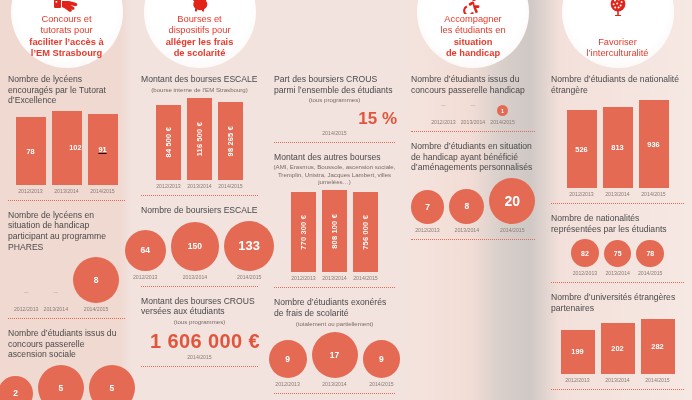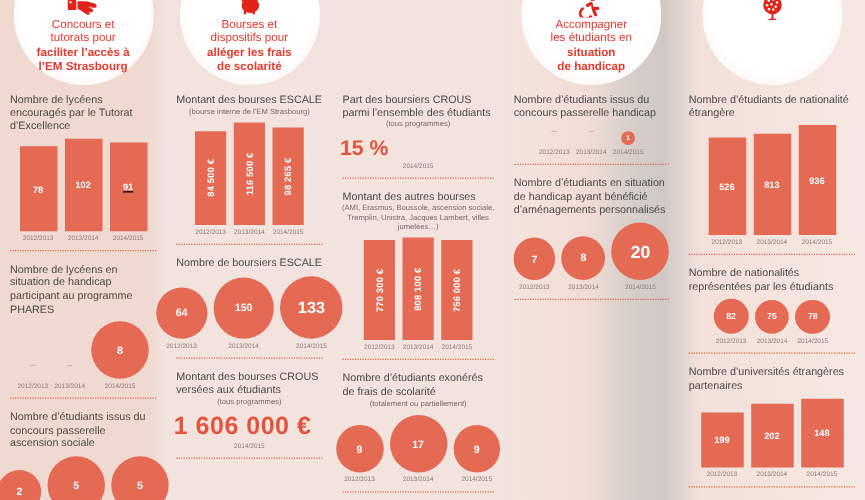--- a/index.html
+++ b/index.html
@@ -152,21 +152,21 @@
     display: flex;
     align-items: center;
     justify-content: center;
     color: #fff;
     font-weight: bold;
   }
   .dash { color: #c9a79c; font-size: 8px; }
 
   
   .bigstat {
-    text-align: left;
+    text-align: right;
     color: #e2553c;
     font-weight: bold;
     padding-top: 4px;
   }
   .bigstat.pct { font-size: 17px; }
   .bigstat.money { font-size: 20px; letter-spacing: .4px; }
   .bigstat-yr {
     text-align: center;
     color: #8a7b77;
     font-size: 5.2px;
@@ -190,21 +190,21 @@
       <div class="block dashed">
         <div class="block-title">Nombre de lycéens encouragés par le Tutorat d’Excellence</div>
         <div class="bars">
           <div class="bar-col">
             <div class="bar" style="height: 67.4118px; width: 30px;">
               <span class="bar-val">78</span>
             </div>
             <div class="yr">2012/2013</div>
           </div>
           <div class="bar-col">
-            <div class="bar" style="height: 74px; width: 30px;">
+            <div class="bar" style="height: 74px; width: 30px; justify-content: flex-end;">
               <span class="bar-val">102</span>
             </div>
             <div class="yr">2013/2014</div>
           </div>
           <div class="bar-col">
             <div class="bar" style="height: 70.9804px; width: 30px; text-decoration: underline;">
               <span class="bar-val">91</span>
             </div>
             <div class="yr">2014/2015</div>
           </div>
@@ -410,20 +410,21 @@
               <circle cx="12.6" cy="6" r="1"></circle>
               <circle cx="4.6" cy="8.2" r="1"></circle>
               <circle cx="8.2" cy="7.4" r="1"></circle>
               <circle cx="11.6" cy="9.4" r="1"></circle>
               <circle cx="6.2" cy="11.4" r="1"></circle>
               <circle cx="9.6" cy="11.6" r="1"></circle>
             </g>
             <rect x="8.2" y="14.6" width="1.6" height="5" fill="#e2231a"></rect>
             <rect x="6" y="19" width="6" height="1.4" fill="#e2231a"></rect>
           </svg></div>
+        <div class="badge-text">Favoriser<br>l’interculturalité</div>
       </div>
       <div class="badge-spacer"></div>
       <div class="block dashed">
         <div class="block-title">Nombre d’étudiants de nationalité étrangère</div>
         <div class="bars">
           <div class="bar-col">
             <div class="bar" style="height: 78.359px; width: 30px;">
               <span class="bar-val">526</span>
             </div>
             <div class="yr">2012/2013</div>
@@ -469,20 +470,20 @@
             <div class="yr">2012/2013</div>
           </div>
           <div class="bar-col">
             <div class="bar" style="height: 51.4px; width: 34px;">
               <span class="bar-val">202</span>
             </div>
             <div class="yr">2013/2014</div>
           </div>
           <div class="bar-col">
             <div class="bar" style="height: 55.8px; width: 34px;">
-              <span class="bar-val">148</span>
+              <span class="bar-val">282</span>
             </div>
             <div class="yr">2014/2015</div>
           </div>
         </div>
       </div>
     </div>
   </div>
 
 </body></html>

